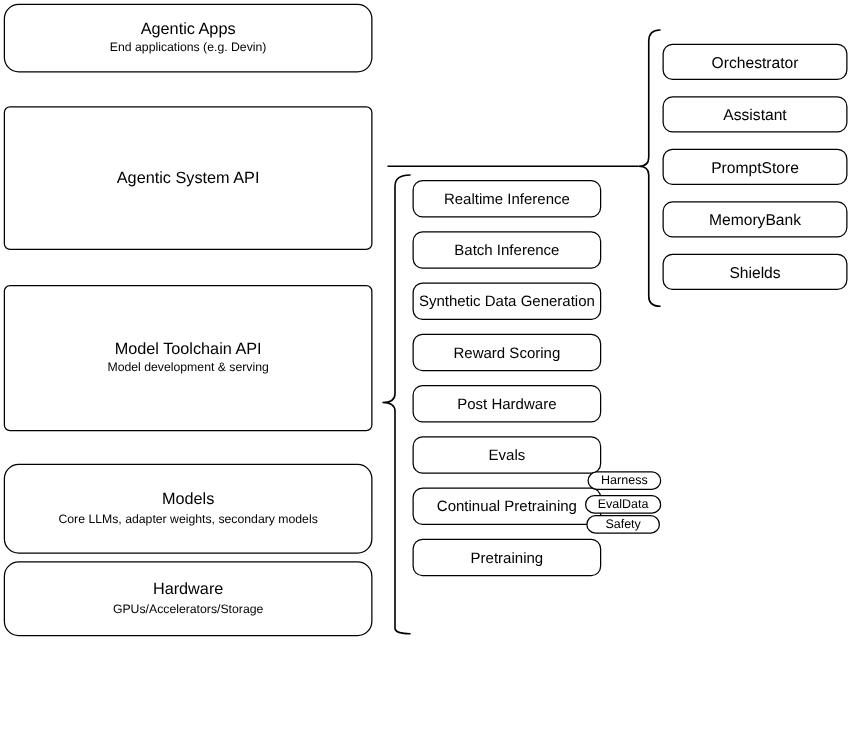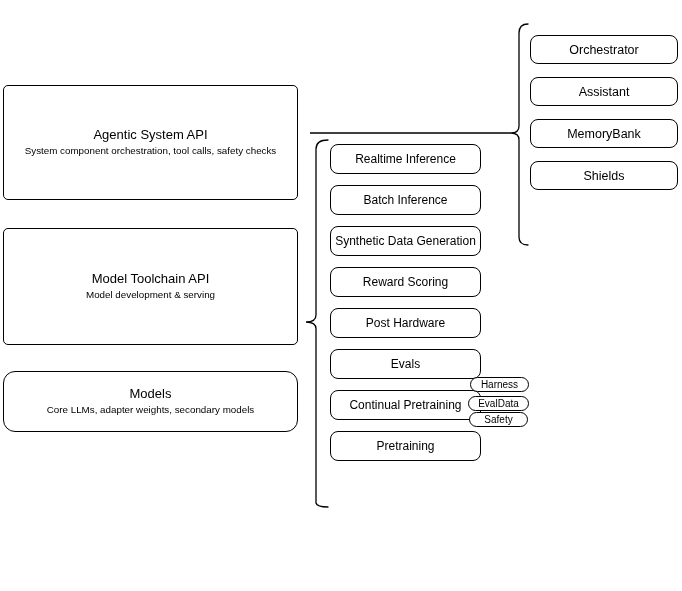--- a/index.html
+++ b/index.html
@@ -54,36 +54,43 @@
 <body>
 
 <div class="canvas">
 
   <svg class="connector-layer" width="682" height="591" viewBox="0 0 682 591" xmlns="http://www.w3.org/2000/svg">
     <path d="M310,133 L511,133" stroke="#000" stroke-width="1.3" fill="none"></path>
     <path d="M528,24 Q519,24 519,33 L519,126 Q519,133 511,133 Q519,133 519,140 L519,237 Q519,245 528,245" stroke="#000" stroke-width="1.3" fill="none" stroke-linecap="round"></path>
     <path d="M328,140 Q316,140 316,149 L316,315 Q316,322 306,322 Q316,322 316,329 L316,495 Q316,503 316,503 Q317,507 328,507" stroke="#000" stroke-width="1.3" fill="none" stroke-linecap="round"></path>
   </svg>
 
+  <div class="lbox" style="top:3px; height:55px;">
+    <div class="title">Agentic Apps</div>
+    <div class="sub">End applications (e.g. Devin)</div>
+  </div>
 
   <div class="lbox big" style="top:85px; height:115px;">
     <div class="title">Agentic System API</div>
-    <div class="sub">System component orchestration, tool calls, safety checks</div>
   </div>
 
   <div class="lbox big" style="top:228px; height:117px;">
     <div class="title">Model Toolchain API</div>
     <div class="sub">Model development &amp; serving</div>
   </div>
 
-  <div class="lbox" style="top:371px; height:61px;">
+  <div class="lbox" style="top:371px; height:72px;">
     <div class="title">Models</div>
     <div class="sub">Core LLMs, adapter weights, secondary models</div>
   </div>
 
+  <div class="lbox" style="top:449px; height:60px;">
+    <div class="title">Hardware</div>
+    <div class="sub">GPUs/Accelerators/Storage</div>
+  </div>
 
 
   <div class="mid-col">
     <div class="mbox">
         <span>Realtime Inference</span>
       </div>
     <div class="mbox">
         <span>Batch Inference</span>
       </div>
     <div class="mbox">
@@ -117,20 +124,23 @@
   </div>
 
   <div class="right-col">
     <div class="rbox">
         <span>Orchestrator</span>
       </div>
     <div class="rbox">
         <span>Assistant</span>
       </div>
     <div class="rbox">
+        <span>PromptStore</span>
+      </div>
+    <div class="rbox">
         <span>MemoryBank</span>
       </div>
     <div class="rbox">
         <span>Shields</span>
       </div>
   </div>
 
 </div>
 
 </body></html>

